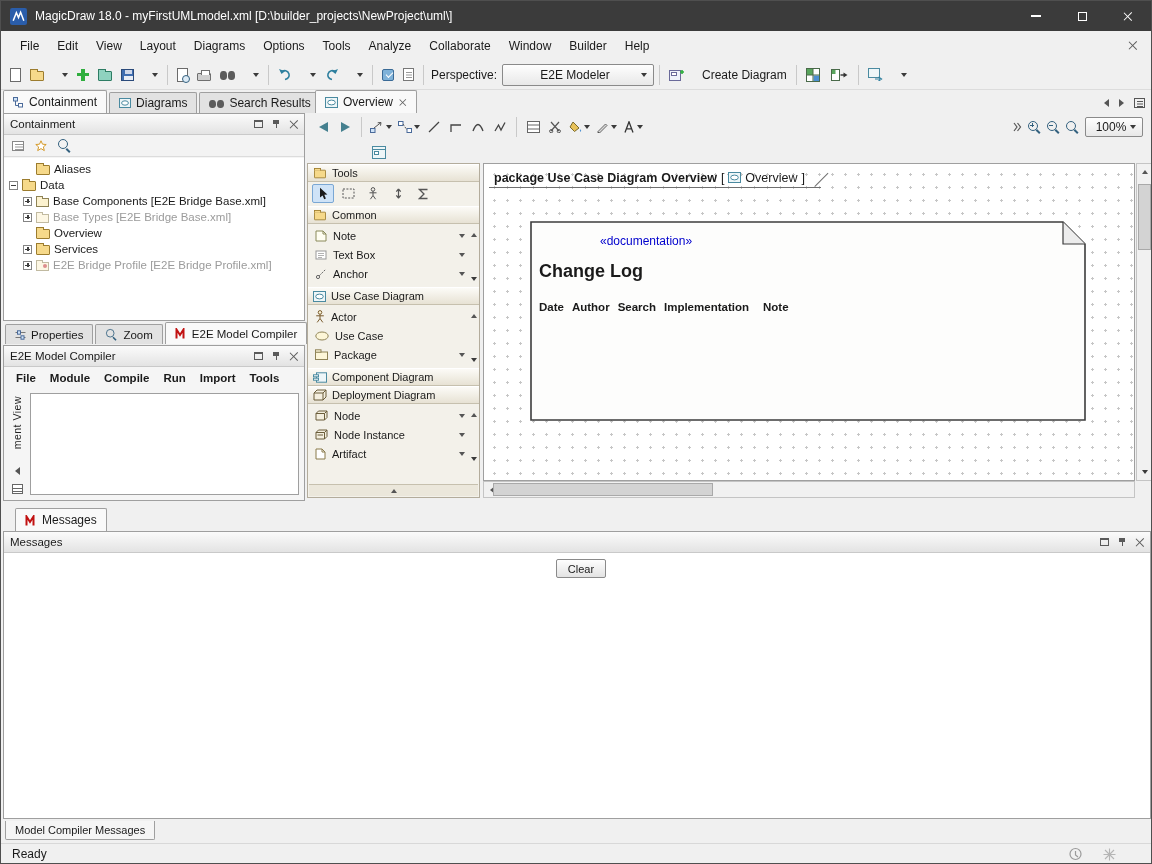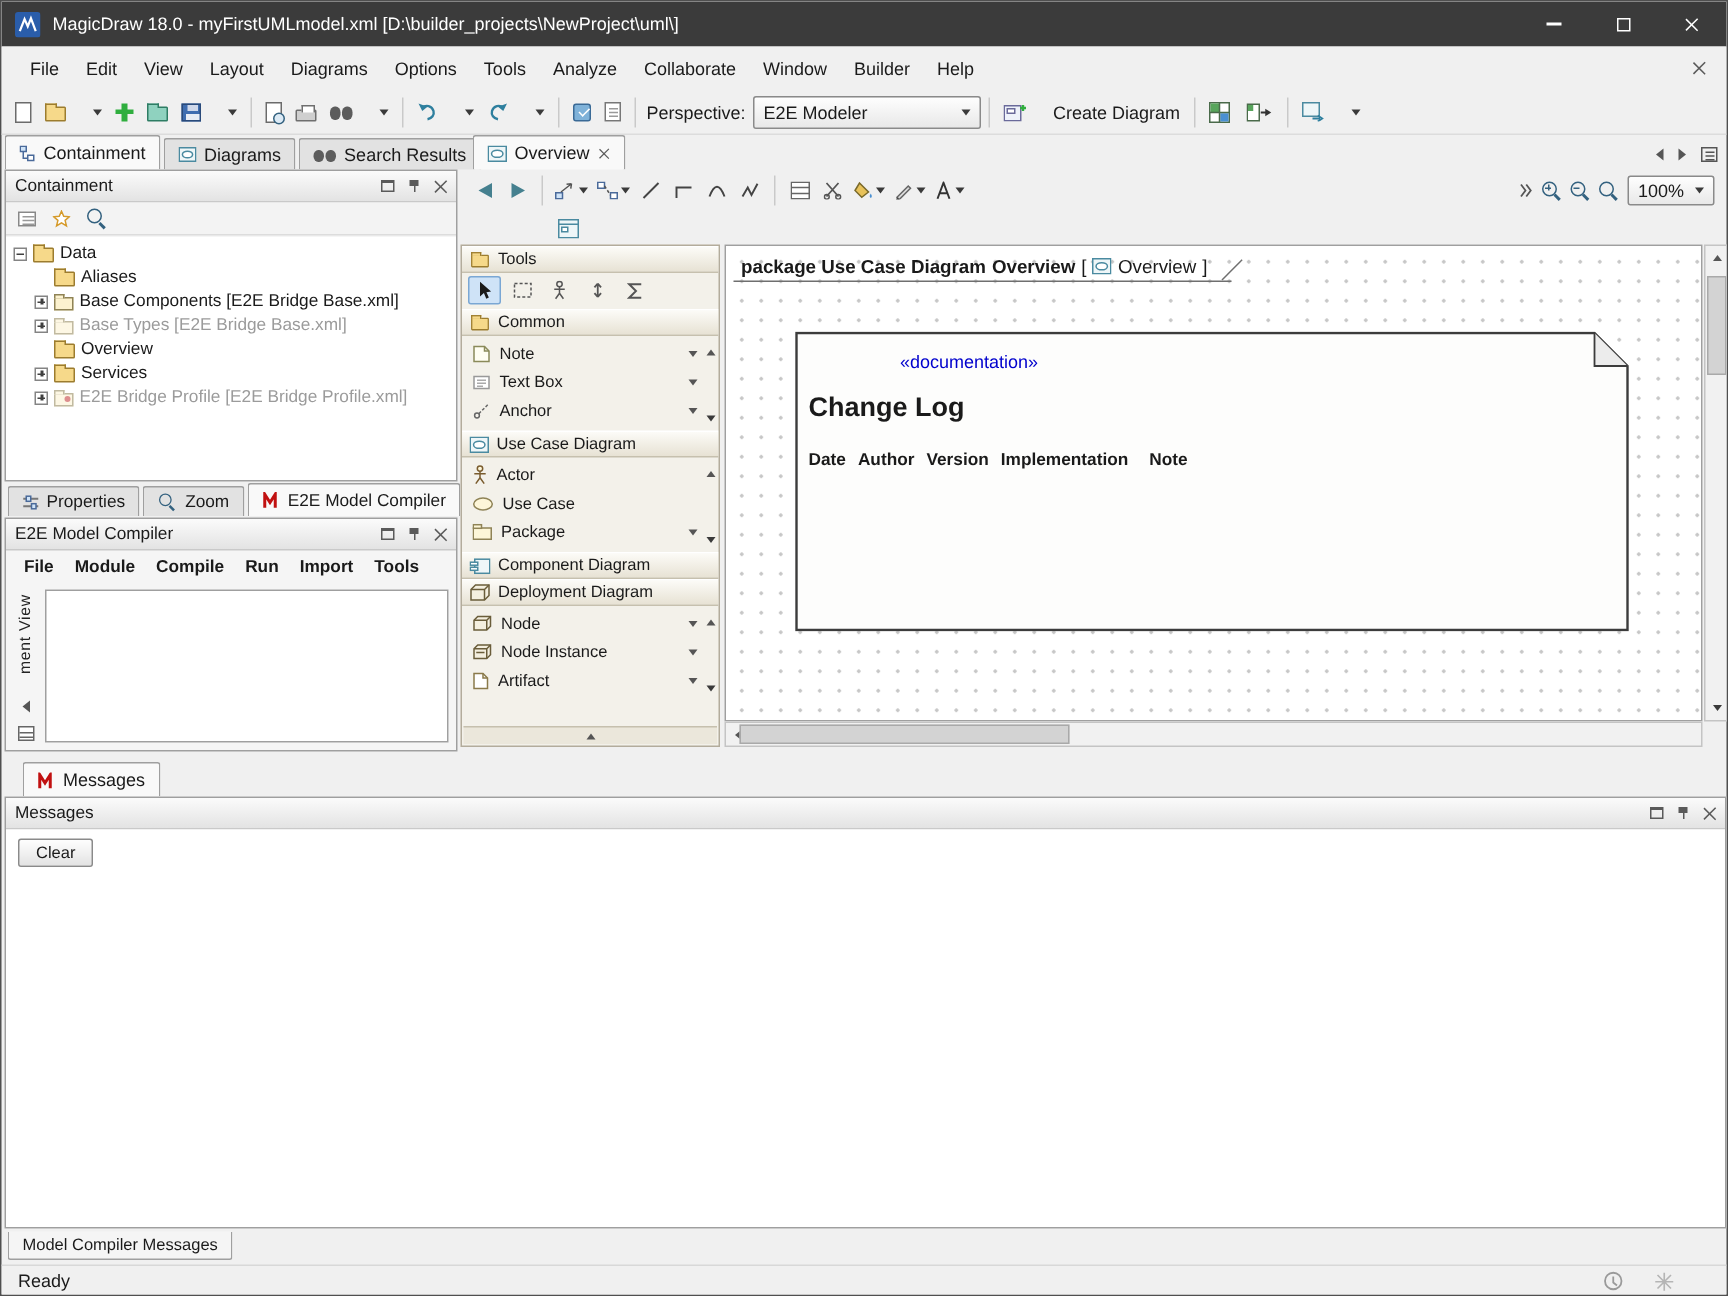--- a/index.html
+++ b/index.html
@@ -1,20 +1,20 @@
 <!DOCTYPE html>
 <html><head>
 <meta charset="utf-8">
 <style>
   html,body { margin:0; padding:0; background:#8a8a8a; }
   #window, #window * { box-sizing:border-box; }
   #window {
     position:relative; width:1152px; height:864px; overflow:hidden;
     font-family:"Liberation Sans", sans-serif; font-size:12px; color:#1a1a1a;
-    background:#f0f0f0; border:1px solid #4f4f4f;
+    background:#f0f0f0; border:1px solid #4f4f4f;text-align:center;
   }
 
   
   .tri-d { width:0;height:0;border-left:3.5px solid transparent;border-right:3.5px solid transparent;border-top:4px solid #3a3a3a; display:inline-block; }
   .tri-u { width:0;height:0;border-left:3.5px solid transparent;border-right:3.5px solid transparent;border-bottom:4px solid #555; display:inline-block; }
   .tri-l { width:0;height:0;border-top:4px solid transparent;border-bottom:4px solid transparent;border-right:5px solid #555; display:inline-block; }
   .tri-r { width:0;height:0;border-top:4px solid transparent;border-bottom:4px solid transparent;border-left:5px solid #555; display:inline-block; }
   .i-x { position:relative; width:9px; height:9px; display:inline-block; }
   .i-x::before,.i-x::after { content:""; position:absolute; left:50%; top:-1px; width:1.4px; height:11px; background:#5a5a5a; }
   .i-x::before { transform:translateX(-50%) rotate(45deg); }
@@ -357,29 +357,29 @@
       <span class="i-mag"></span>
       <span class="right">
         <svg width="13" height="13" viewBox="0 0 13 13">
             <circle cx="6.5" cy="6.5" r="3" fill="none" stroke="#5a5a5a" stroke-width="1.4"></circle>
             <path d="M6.5 0.5 V3 M6.5 10 V12.5 M0.5 6.5 H3 M10 6.5 H12.5 M2.3 2.3 L4 4 M9 9 L10.7 10.7 M10.7 2.3 L9 4 M4 9 L2.3 10.7" stroke="#5a5a5a" stroke-width="1.2"></path>
           </svg>
         <span class="tri-d"></span>
       </span>
     </div>
     <div class="tree">
+      <div class="tree-row child">
+        <span class="expander none"></span>
+        <span class="i-fold"></span>
+        <span class="tree-label">Aliases</span>
+      </div>
       <div class="tree-row">
         <span class="expander"></span>
         <span class="i-fold"></span>
         <span class="tree-label">Data</span>
-      </div>
-      <div class="tree-row child">
-        <span class="expander none"></span>
-        <span class="i-fold"></span>
-        <span class="tree-label">Aliases</span>
       </div>
       <div class="tree-row child">
         <span class="expander plus"></span>
         <span class="i-pkg"></span>
         <span class="tree-label">Base Components [E2E Bridge Base.xml]</span>
       </div>
       <div class="tree-row child">
         <span class="expander plus"></span>
         <span class="i-pkg gray-ico"></span>
         <span class="tree-label gray">Base Types [E2E Bridge Base.xml]</span>
@@ -742,21 +742,21 @@
         <div class="docbox">
           <svg class="shape" width="556" height="200" viewBox="0 0 556 200">
             <path d="M1 1 H533 L555 23 V199 H1 Z" fill="#fdfdfc" stroke="#3c3c3c" stroke-width="1.6"></path>
             <path d="M533 1 V23 H555" fill="#ececec" stroke="#3c3c3c" stroke-width="1.2"></path>
           </svg>
           <span class="doc-stereo">«documentation»</span>
           <span class="doc-title">Change Log</span>
           <span class="doc-cols">
             <span>Date</span>
             <span>Author</span>
-            <span>Version</span>
+            <span>Search</span>
             <span>Implementation</span>
             <span style="margin-left:6px">Note</span>
           </span>
         </div>
       </div>
     </div>
 
     <div class="hscroll">
       <span class="hs-btn">
           <span class="tri-l"></span>

